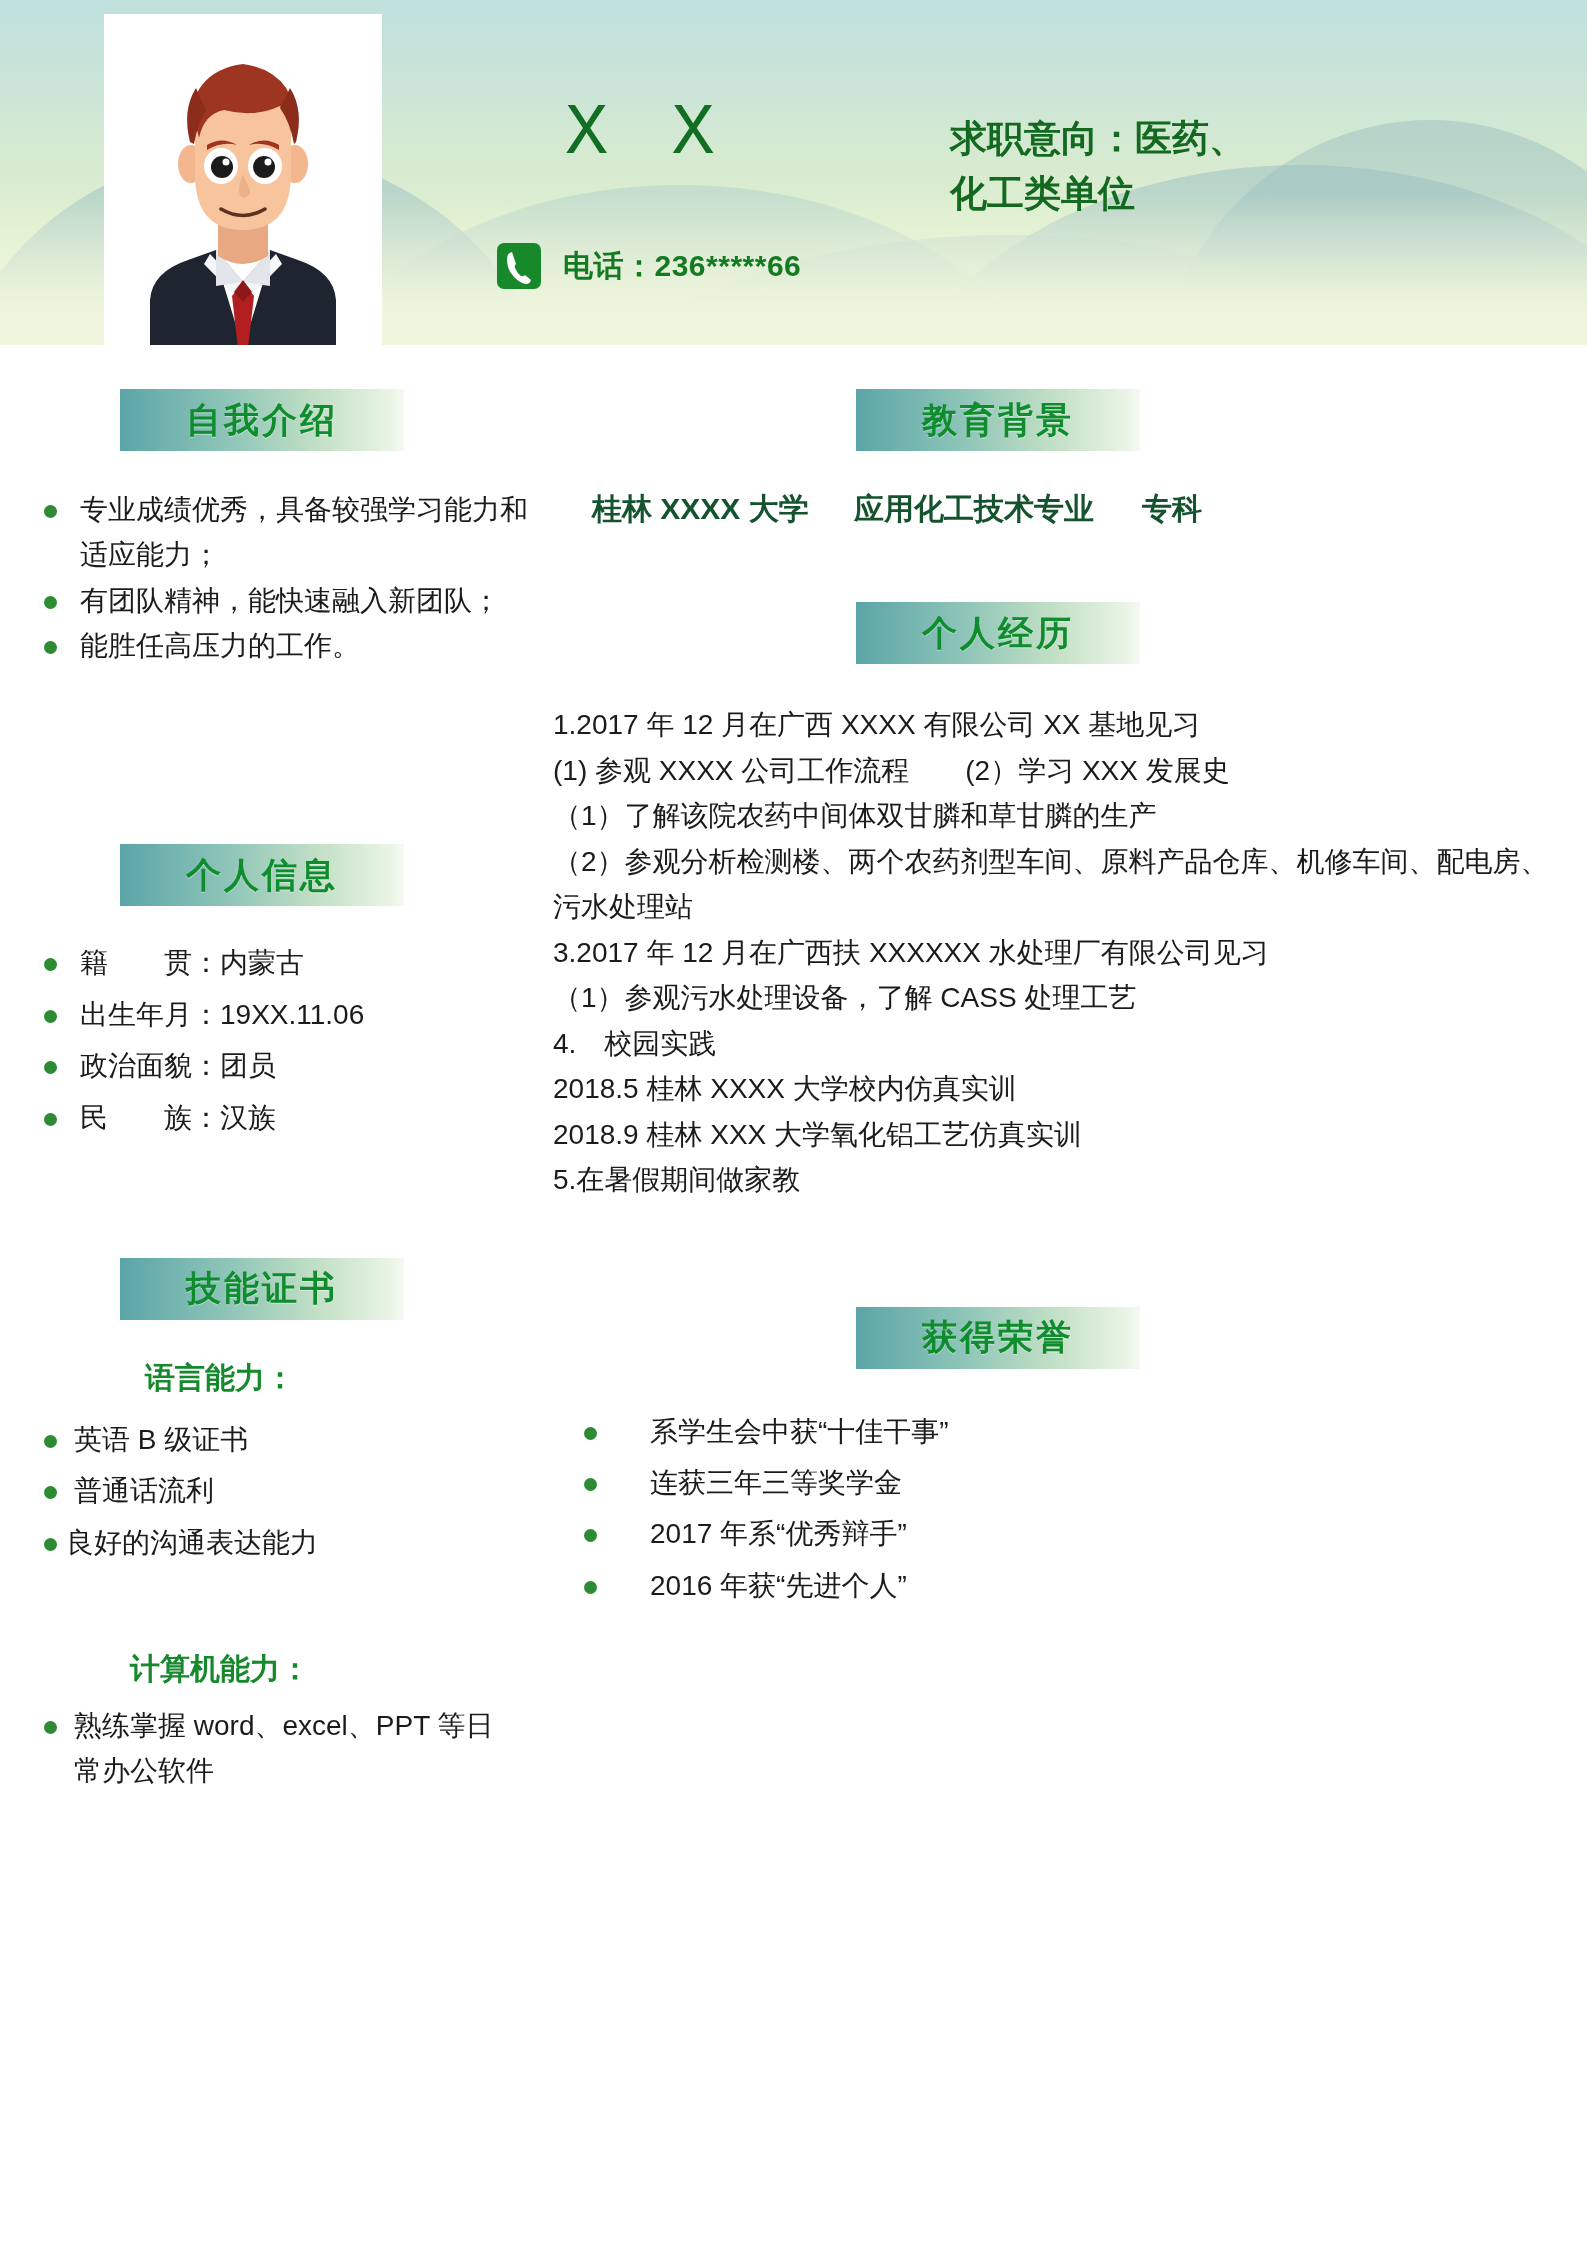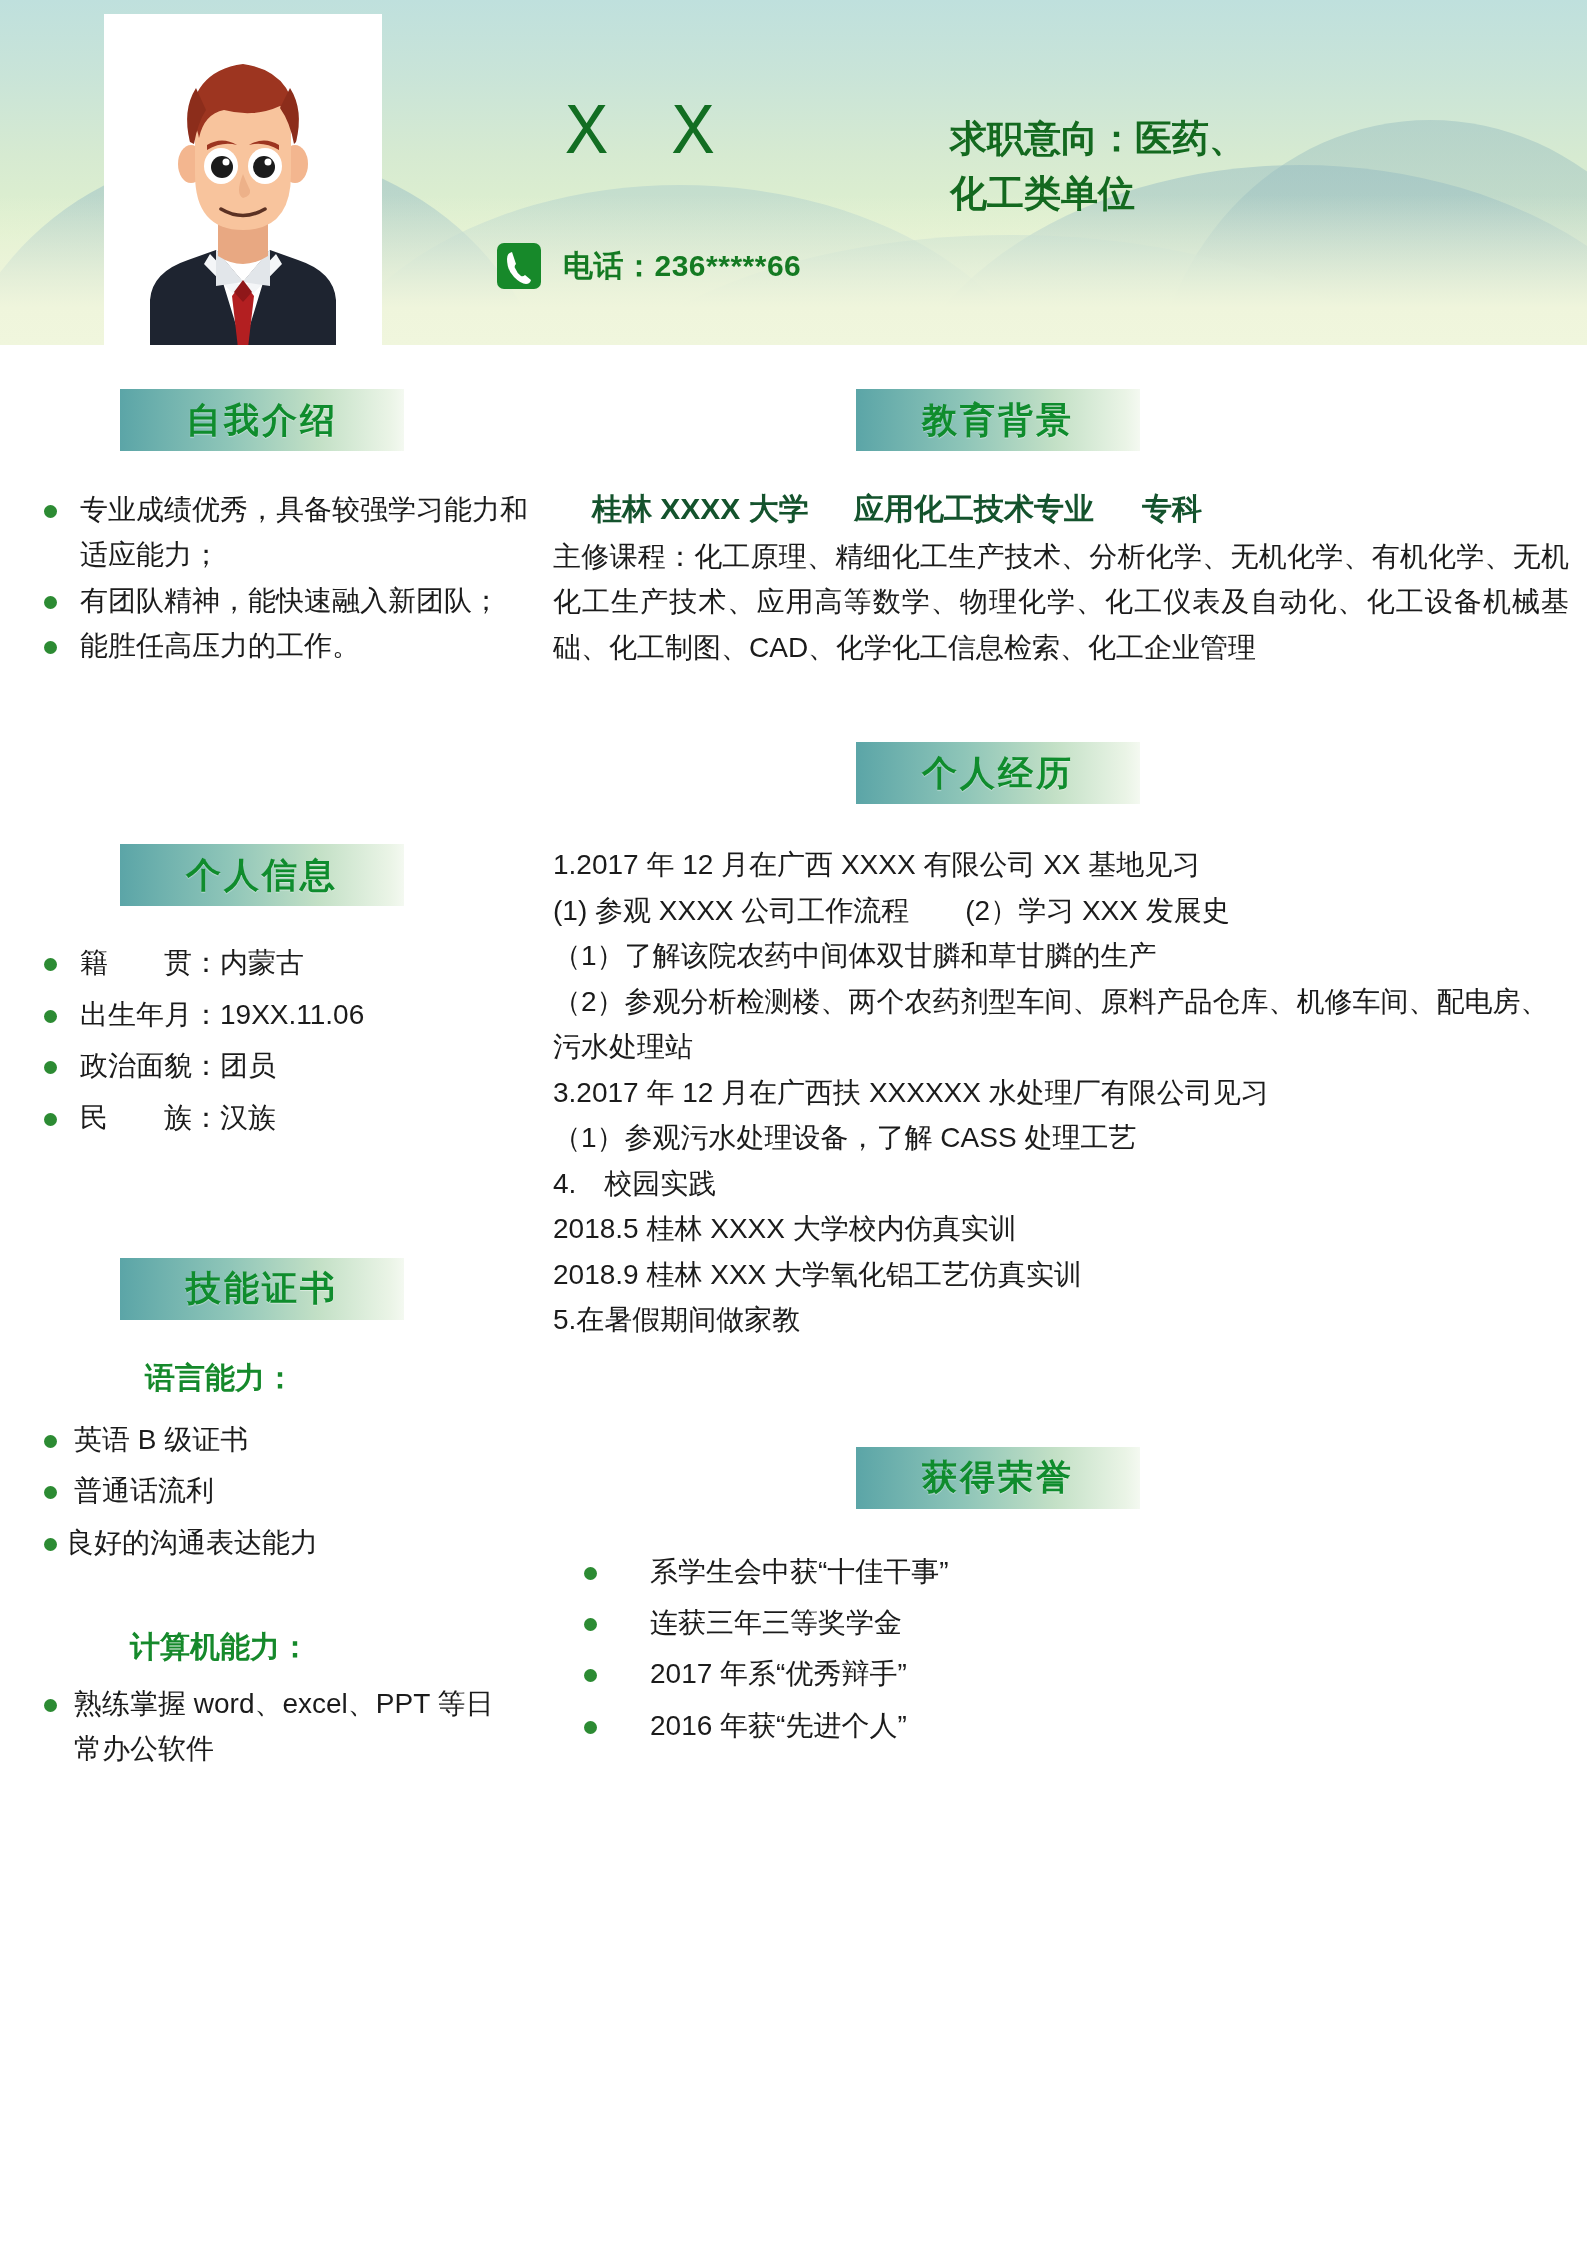--- a/index.html
+++ b/index.html
@@ -313,37 +313,36 @@
 
     <div class="sec-badge badge-left" style="margin-top:118px;" data-name="section-header-skills">
       <span data-name="section-title-skills">技能证书</span>
     </div>
     <div class="skill-sub" style="margin-top:38px;" data-name="skills-language-label">语言能力：</div>
     <ul class="bul tight" style="margin-top:18px;" data-name="skills-language-list">
       <li style="padding-left:74px;" data-name="list-item">英语 B 级证书</li>
       <li style="padding-left:74px;" data-name="list-item">普通话流利</li>
       <li style="padding-left:66px;" data-name="list-item">良好的沟通表达能力</li>
     </ul>
-    <div class="skill-sub" style="margin-top:62px;font-family:Liberation Serif, serif;" data-name="skills-computer-label">计算机能力：</div>
+    <div class="skill-sub" style="margin-top:84px;font-family:Liberation Serif, serif;" data-name="skills-computer-label">计算机能力：</div>
     <ul class="bul" style="margin-top:13px;" data-name="skills-computer-list">
       <li style="padding-left:74px; padding-right:34px;" data-name="list-item">熟练掌握 word、excel、PPT 等日常办公软件</li>
     </ul>
   </div>
 
   <div class="col-right" data-name="right-column">
 
     <div class="sec-badge badge-right" style="margin-top:44px;" data-name="section-header-education">
       <span data-name="section-title-education">教育背景</span>
     </div>
     <div class="edu-head" style="margin-top:38px;" data-name="education-heading-row">
       <div class="e1" data-name="education-school">桂林 XXXX 大学</div>
       <div class="e2" data-name="education-major">应用化工技术专业</div>
       <div class="e3" data-name="education-degree">专科</div>
     </div>
-    <div class="edu-body" data-name="education-courses">主修课程：化工原理、精细化工生产技术、分析化学、无机化学、有机化学、无机化工生产技术、应用高等数学、物理化学、化工仪表及自动化、化工设备机械基础、化工制图、CAD、化学化工信息检索、化工企业管理</div>
 
     <div class="sec-badge badge-right" style="margin-top:72px;" data-name="section-header-experience">
       <span data-name="section-title-experience">个人经历</span>
     </div>
     <div class="exp-body" style="margin-top:38px;" data-name="experience-list">
       <div data-name="experience-line">1.2017 年 12 月在广西 XXXX 有限公司 XX 基地见习</div>
       <div data-name="experience-line">(1) 参观 XXXX 公司工作流程　　(2）学习 XXX 发展史</div>
       <div data-name="experience-line">（1）了解该院农药中间体双甘膦和草甘膦的生产</div>
       <div class="wrapline" data-name="experience-line">（2）参观分析检测楼、两个农药剂型车间、原料产品仓库、机修车间、配电房、污水处理站</div>
       <div data-name="experience-line">3.2017 年 12 月在广西扶 XXXXXX 水处理厂有限公司见习</div>

